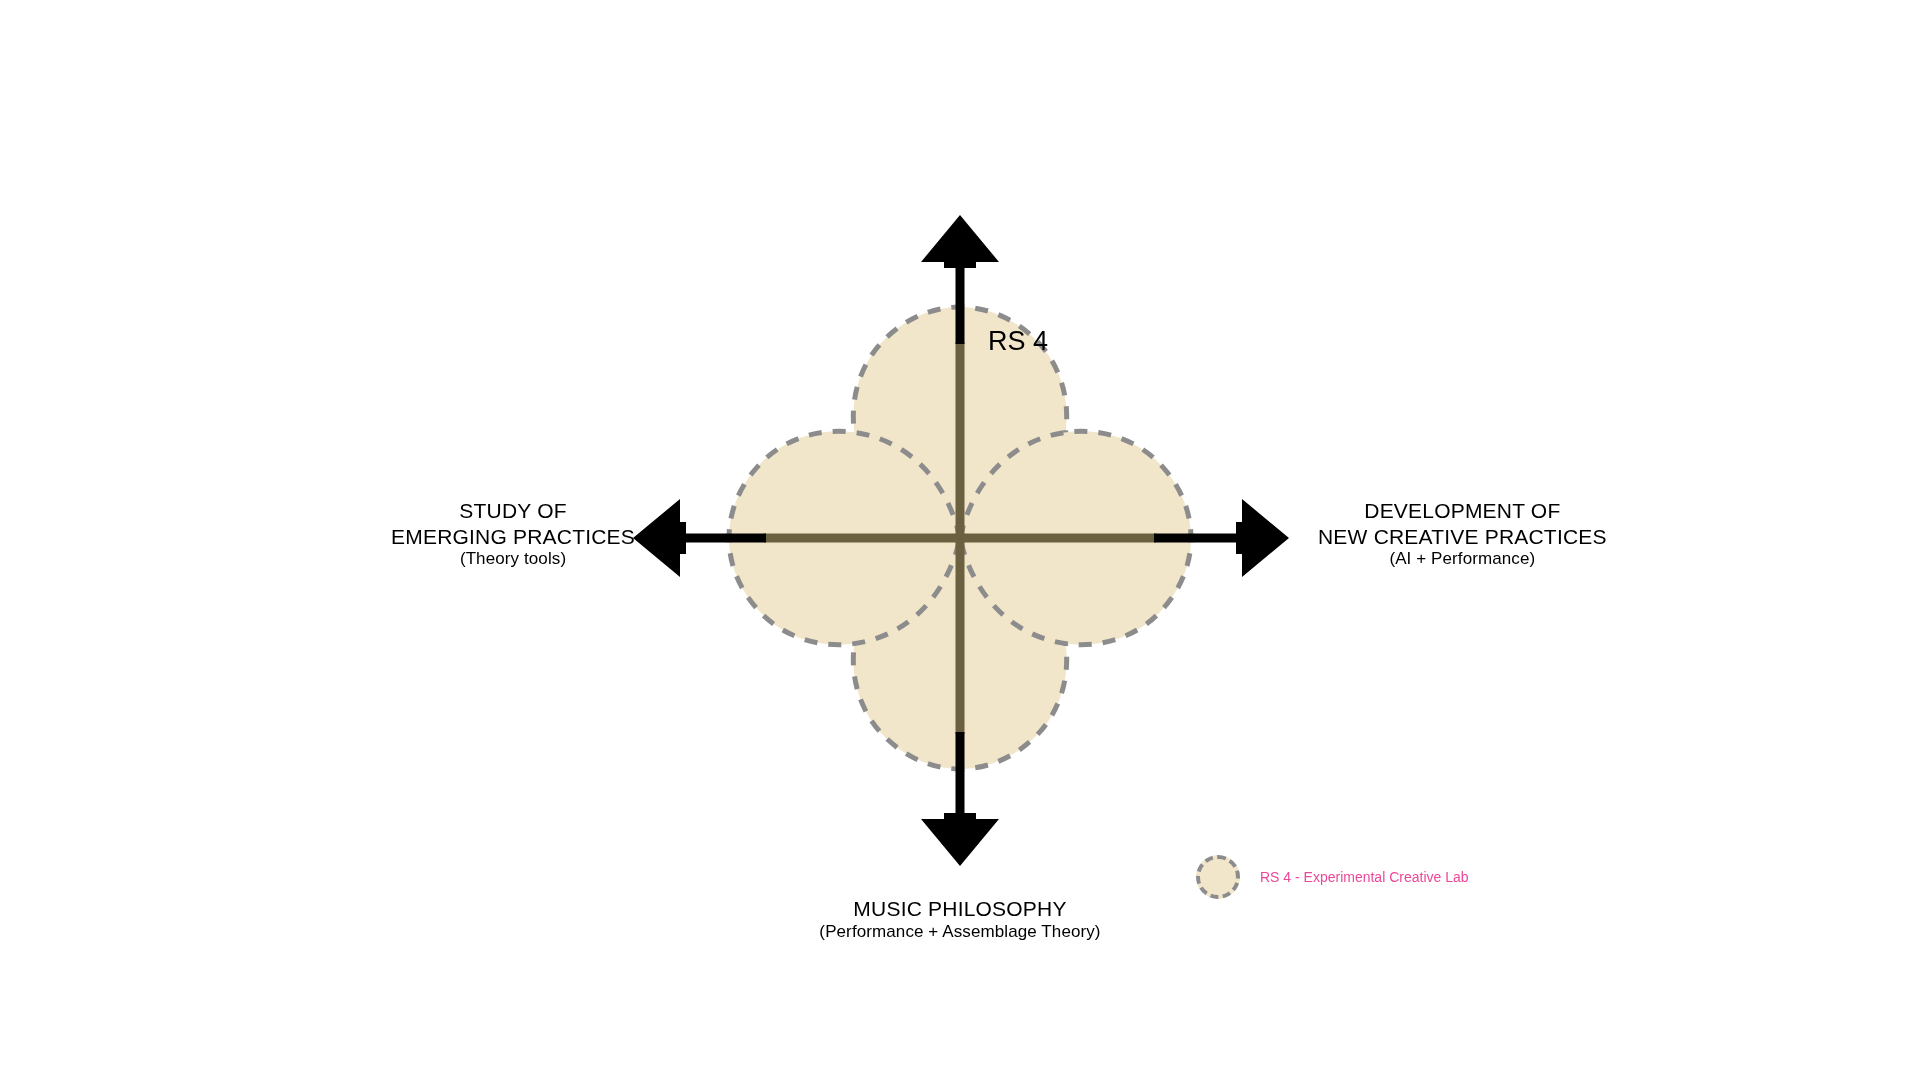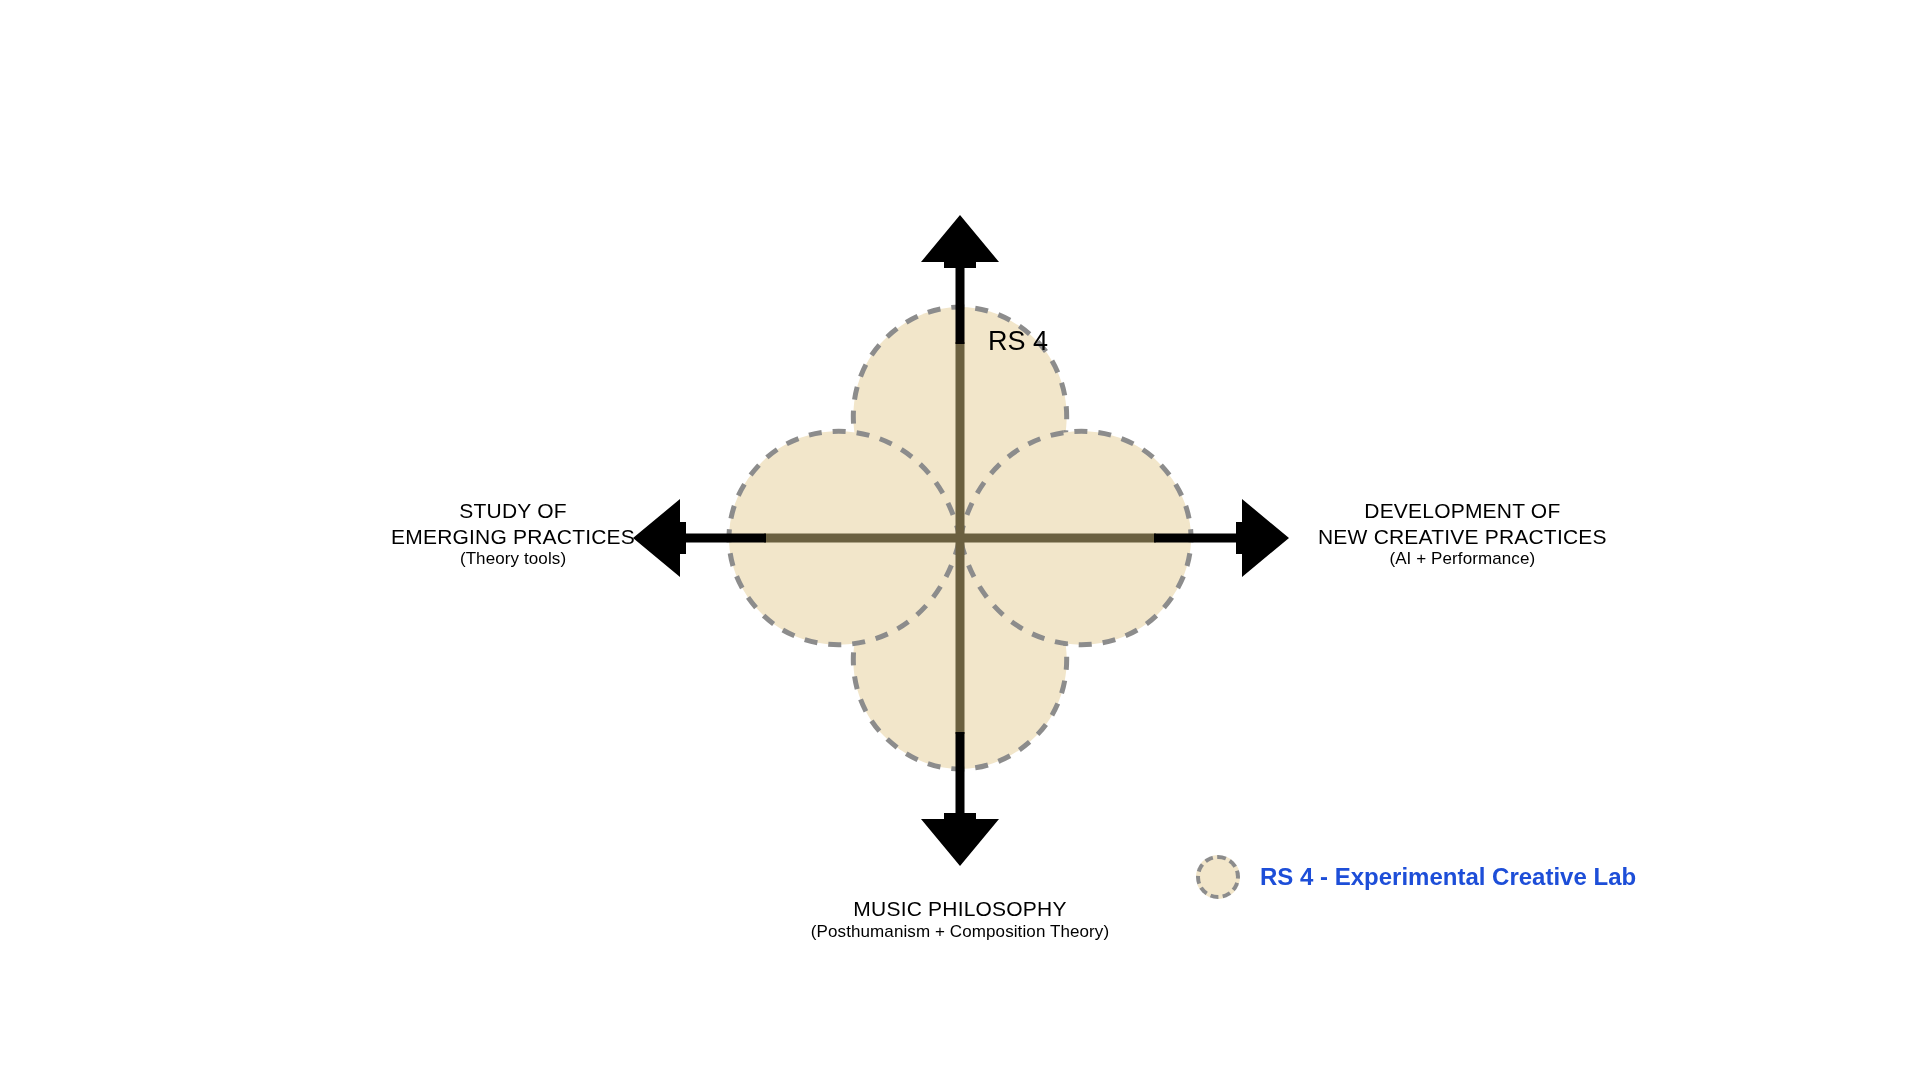--- a/index.html
+++ b/index.html
@@ -92,24 +92,23 @@
     width: 44px;
     height: 44px;
     border-radius: 50%;
     background: #f2e6ca;
     border: 4px dashed #8c8c8c;
     box-sizing: border-box;
     flex: 0 0 auto;
   }
   #legend .legend-text {
     margin-left: 20px;
-    font-size: 24px;
-    color: #1d4ed8;
+    font-size: 14px;
+    color: #ec4899;
     white-space: nowrap;
-    font-weight: bold;
   }
 </style>
 </head>
 <body>
 
 <div id="stage">
 
   <svg class="diagram-svg" viewBox="0 0 1920 1080" xmlns="http://www.w3.org/2000/svg">
 
     <g>
@@ -152,21 +151,21 @@
       <path d="M 633 538 L 680 499 L 680 522 L 686 522 L 686 554 L 680 554 L 680 577 Z" fill="#000000"></path>
       <path d="M 1289 538 L 1242 499 L 1242 522 L 1236 522 L 1236 554 L 1242 554 L 1242 577 Z" fill="#000000"></path>
     </g>
   </svg>
 
   <div id="series-label">RS 4</div>
 
 
   <div class="axis-label" id="label-bottom">
     <div class="main-line">MUSIC PHILOSOPHY</div>
-    <div class="sub-line">(Posthumanism + Composition Theory)</div>
+    <div class="sub-line">(Performance + Assemblage Theory)</div>
   </div>
 
   <div class="axis-label" id="label-left">
     <div class="main-line">STUDY OF</div>
     <div class="main-line">EMERGING PRACTICES</div>
     <div class="sub-line">(Theory tools)</div>
   </div>
 
   <div class="axis-label" id="label-right">
     <div class="main-line">DEVELOPMENT OF</div>

